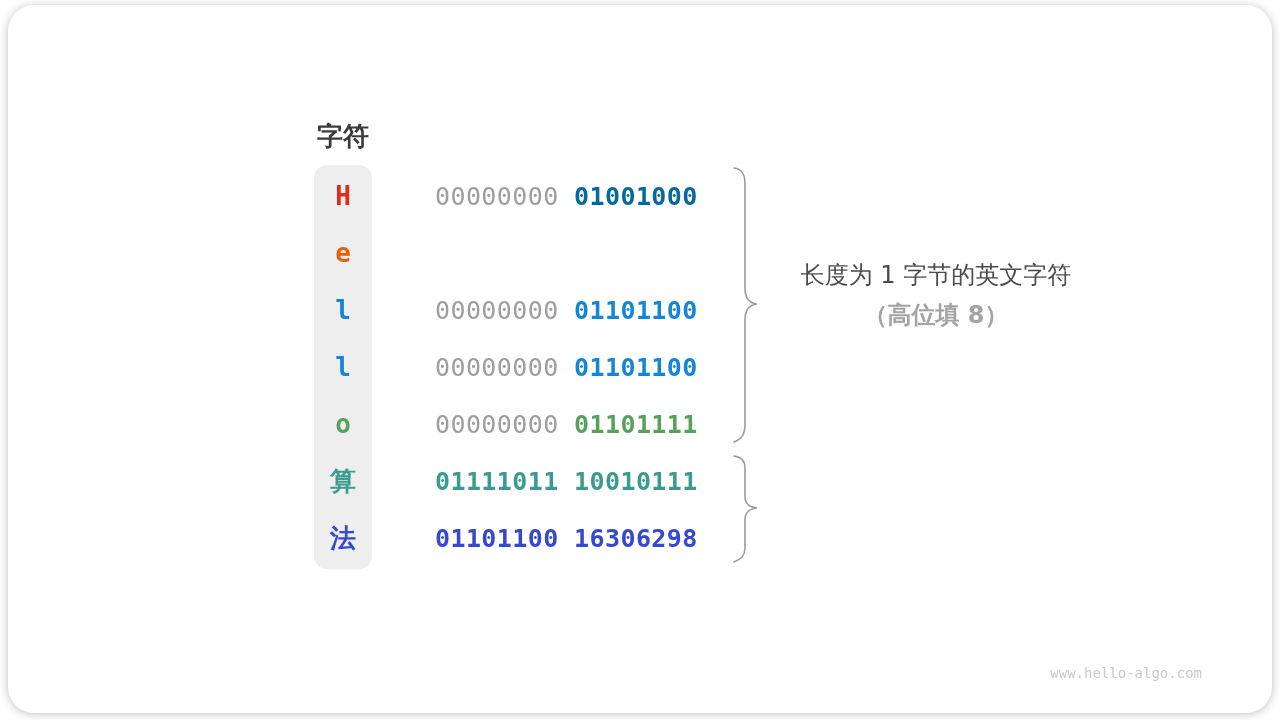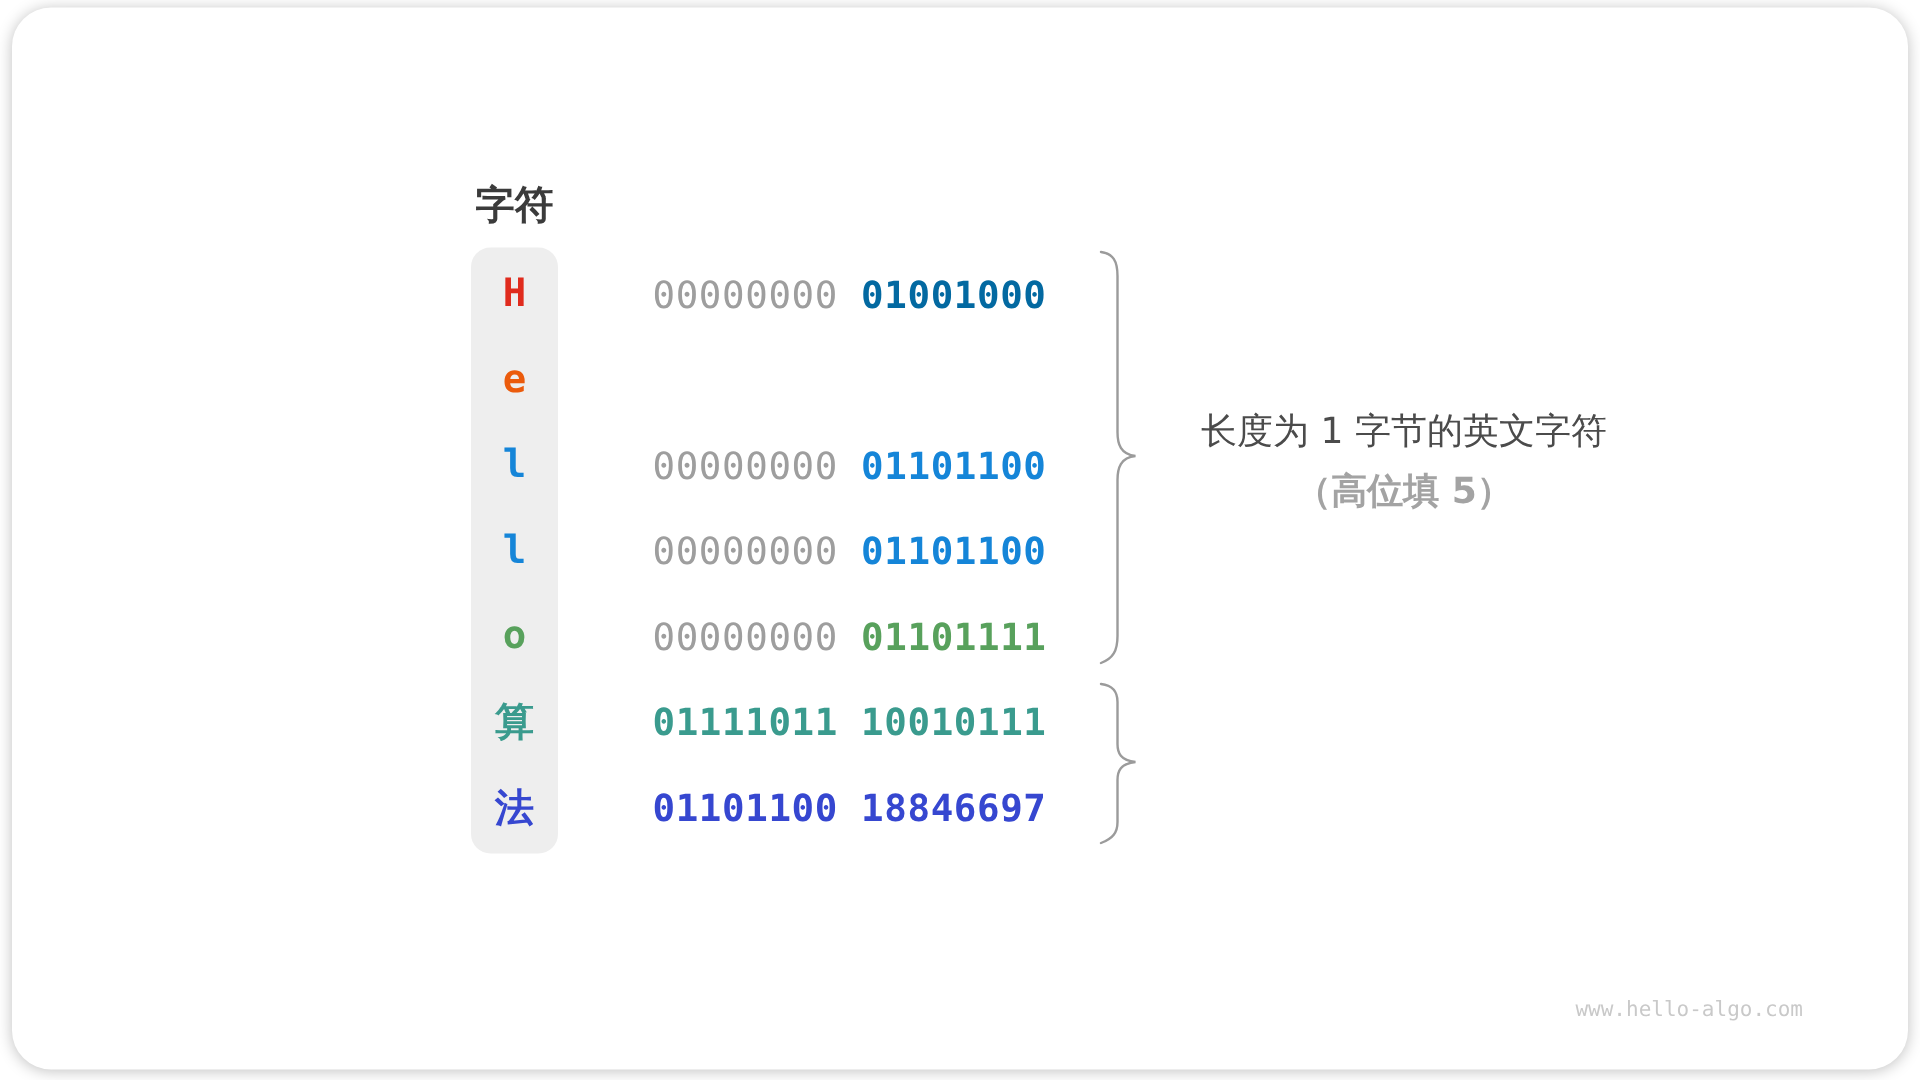--- a/index.html
+++ b/index.html
@@ -96,37 +96,37 @@
     <span class="binary"><span class="byte1 muted">00000000</span> <span class="byte2 accent" style="color: rgb(88, 161, 92);">01101111</span></span>
   </div>
 
   <div class="row" style="top: 456px;">
     <span class="char-cell" style="color: rgb(58, 155, 142);">算</span>
     <span class="binary"><span class="byte1 accent" style="color: rgb(58, 155, 142);">01111011</span> <span class="byte2 accent" style="color: rgb(58, 155, 142);">10010111</span></span>
   </div>
 
   <div class="row" style="top: 513px;">
     <span class="char-cell" style="color: rgb(54, 71, 208);">法</span>
-    <span class="binary"><span class="byte1 accent" style="color: rgb(54, 71, 208);">01101100</span> <span class="byte2 accent" style="color: rgb(54, 71, 208);">18846697</span></span>
+    <span class="binary"><span class="byte1 accent" style="color: rgb(54, 71, 208);">01101100</span> <span class="byte2 accent" style="color: rgb(54, 71, 208);">16306298</span></span>
   </div>
 </div>
 
   <div class="brace" style="left:724px; top:161px;">
     <svg width="28" height="278" viewBox="0 0 28 278">
       <path d="M2,2 C10,3 13,8 13,18 L13,122 C13,130 15,137 25,138 C15,139 13,146 13,154 L13,258 C13,268 10,273 2,276" fill="none" stroke="#9b9b9b" stroke-width="1.6" stroke-linecap="round"></path>
     </svg>
   </div>
 
   <div class="brace" style="left:724px; top:449px;">
     <svg width="28" height="110" viewBox="0 0 28 110">
       <path d="M2,2 C10,3 13,7 13,14 L13,42 C13,48 15,53 25,54 C15,55 13,60 13,66 L13,94 C13,101 10,105 2,108" fill="none" stroke="#9b9b9b" stroke-width="1.6" stroke-linecap="round"></path>
     </svg>
   </div>
 
-  <div class="annotation" style="left:756px; top:262px;">
+  <div class="annotation" style="left:756px; top:250px;">
     <div>长度为 1 字节的英文字符</div>
-    <div class="sub">（高位填 5）</div>
+    <div class="sub">（高位填 8）</div>
   </div>
 
 
   <div class="watermark">www.hello-algo.com</div>
 
 </div>
 
 </body></html>

